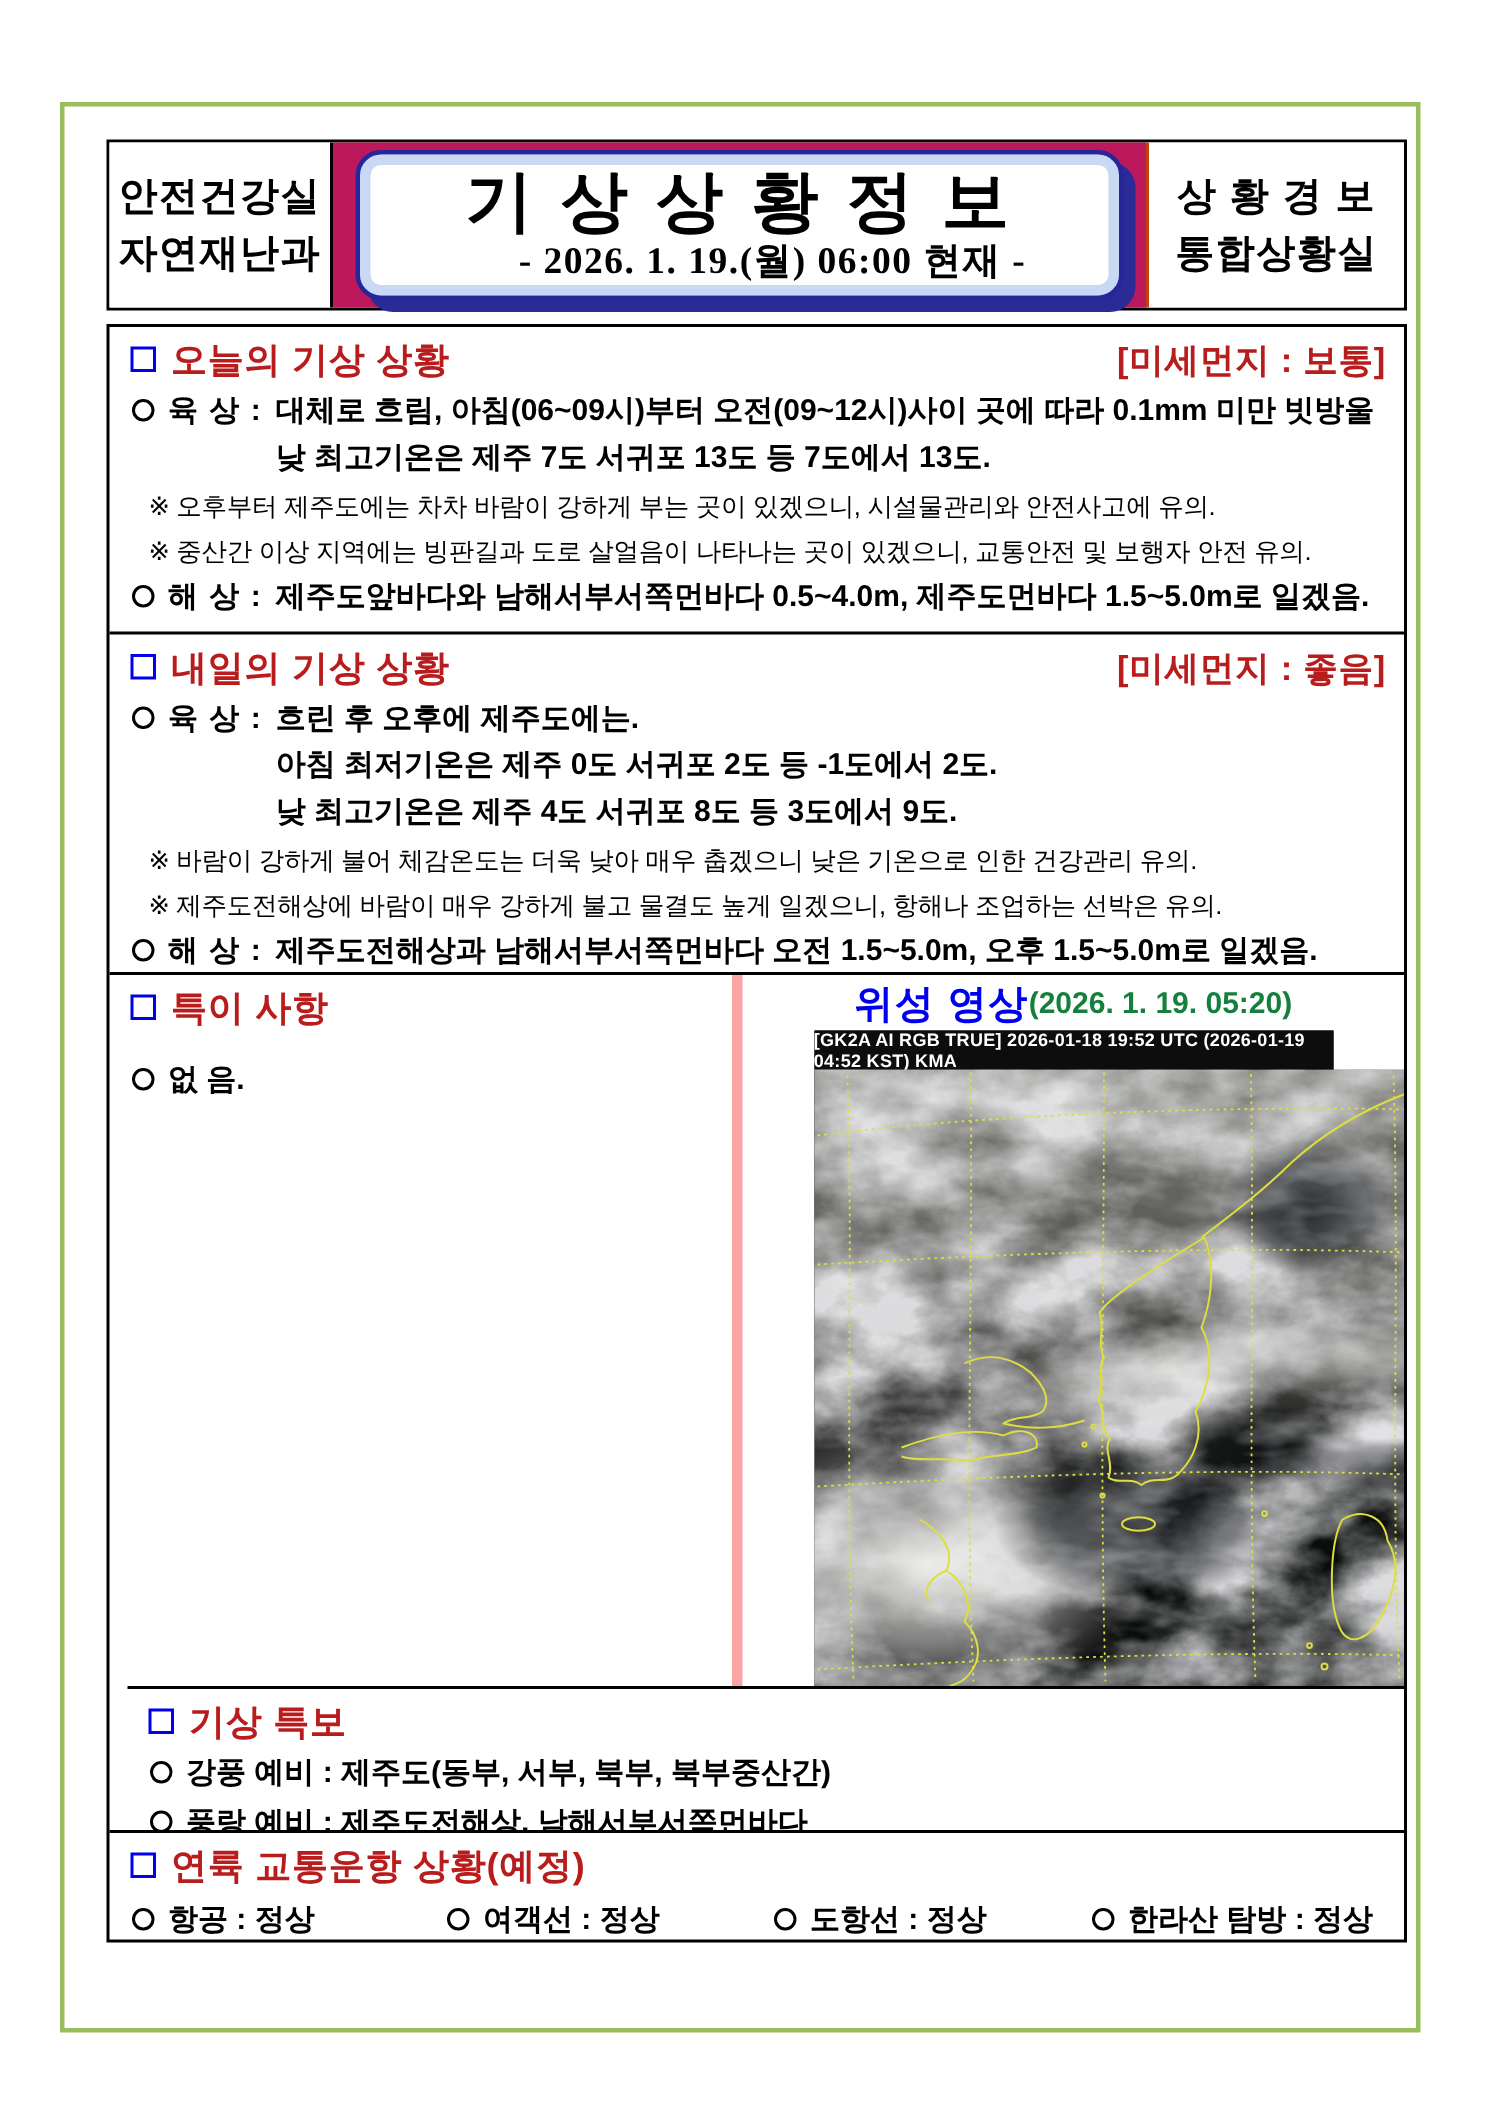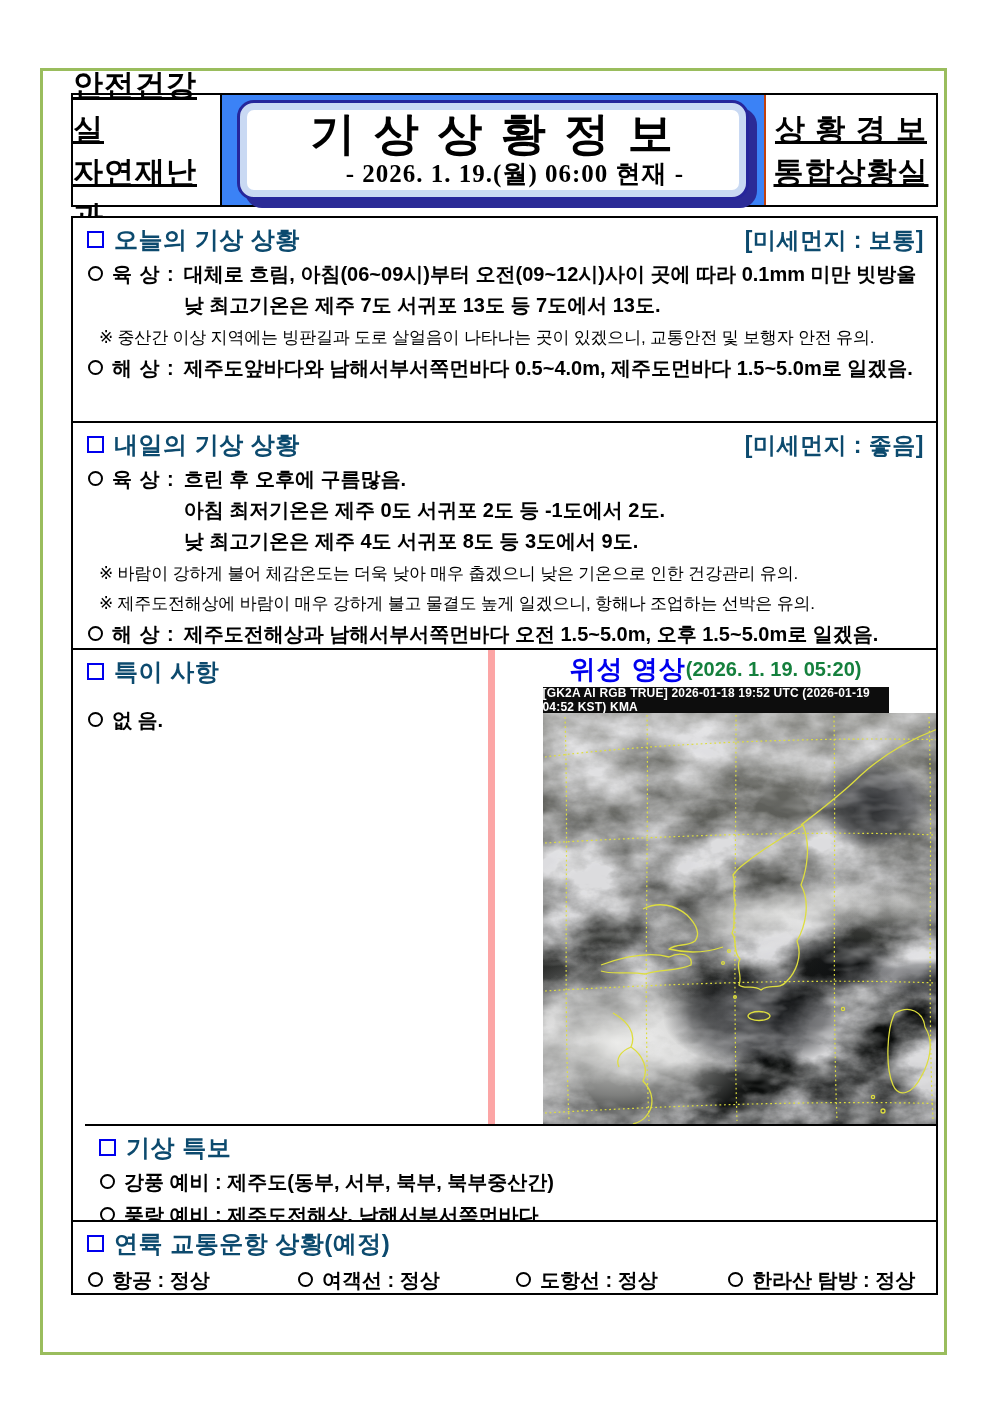--- a/index.html
+++ b/index.html
@@ -12,24 +12,24 @@
   .green-frame {
     position:absolute; left:40px; top:68px; width:907px; height:1287px;
     border:3px solid #9ABD5D; background:#fff;
   }
   
   .header-table {
     position:absolute; left:71px; top:93px; width:867px; height:114px;
     border:2px solid #000; display:flex;
   }
   .h-cell { display:flex; flex-direction:column; justify-content:center; align-items:center;
-    font-weight:700; font-size:30px; line-height:1.45; letter-spacing:1px;text-decoration:underline; }
+    font-weight:700; font-size:26px; line-height:1.45; letter-spacing:1px; }
   .h-left  { width:149px; border-right:2px solid #000; background:#fff; }
   .h-right { width:172px; border-left:2px solid #c2410c; background:#fff; }
-  .h-center{ flex:1; background:#3b82f6; display:flex; align-items:center; justify-content:center; }
+  .h-center{ flex:1; background:#be185d; display:flex; align-items:center; justify-content:center; }
   .title-box {
     width:512px; background:#fff; border:3px solid #26269B; border-radius:17px;
     box-shadow: inset 0 0 0 7px #C9D9F3, 8px 8px 0 0 #2B2B97;
     text-align:center; padding:3px 0 7px 0;
   }
   .title-main { font-size:45px; font-weight:900; letter-spacing:3px; line-height:1.05;
     padding-top:4px; }
   .title-sub  { font-family:"Liberation Serif","DejaVu Serif",serif; font-weight:700;
     font-size:25px; letter-spacing:1px;margin-left:44px; }
   
@@ -38,21 +38,21 @@
     border:2px solid #000; background:#fff;
   }
   .sec { padding:5px 8px 0 10px; overflow:hidden; }
   .sec + .sec { border-top:2px solid #000; }
   .sec-today    { height:203px; }
   .sec-tomorrow { height:227px; }
   .sec-split    { height:476px; padding:0; display:flex; }
   .sec-warn     { height:96px;margin-left:12px; }
   .sec-transport{ height:73px; }
   .sec-head { display:flex; align-items:center; height:34px;
-    color:#0c4a6e; font-size:24px; font-weight:800; letter-spacing:0.5px; }
+    color:#b91c1c; font-size:24px; font-weight:800; letter-spacing:0.5px; }
   .checkbox-icon { width:17px; height:17px; border:2px solid #0000EE;
     margin:0 10px 2px 4px; flex:none; background:#fff; }
   .dust { margin-left:auto; font-size:23px; padding-right:4px; }
   .row { display:flex; align-items:flex-start; font-size:20px; font-weight:700;
     line-height:31px; margin-top:2px; }
   .circle-icon { width:15px; height:15px; border:2.4px solid #000; border-radius:50%;
     margin:7px 9px 0 5px; flex:none; background:#fff; }
   .row .lbl { white-space:nowrap; margin-right:9px; letter-spacing:1px; }
   .row .txt { flex:1; }
   .note { font-size:17px; font-weight:400; line-height:27px; margin:3px 0 0 16px;
@@ -108,39 +108,40 @@
       <span class="dust">[미세먼지 : 보통]</span>
     </div>
     <div class="row">
       <span class="circle-icon"></span>
       <span class="lbl">육 상 :</span>
       <div class="txt">
         <div>대체로 흐림, 아침(06~09시)부터 오전(09~12시)사이 곳에 따라 0.1mm 미만 빗방울</div>
         <div>낮 최고기온은 제주 7도 서귀포 13도 등 7도에서 13도.</div>
       </div>
     </div>
+    <div class="note">※ 오후부터 제주도에는 차차 바람이 강하게 부는 곳이 있겠으니, 시설물관리와 안전사고에 유의.</div>
     <div class="note">※ 중산간 이상 지역에는 빙판길과 도로 살얼음이 나타나는 곳이 있겠으니, 교통안전 및 보행자 안전 유의.</div>
     <div class="row">
       <span class="circle-icon"></span>
       <span class="lbl">해 상 :</span>
       <div class="txt">제주도앞바다와 남해서부서쪽먼바다 0.5~4.0m, 제주도먼바다 1.5~5.0m로 일겠음.</div>
     </div>
   </div>
 
   <div class="sec sec-tomorrow">
     <div class="sec-head">
       <span class="checkbox-icon"></span>
       <span>내일의 기상 상황</span>
       <span class="dust">[미세먼지 : 좋음]</span>
     </div>
     <div class="row">
       <span class="circle-icon"></span>
       <span class="lbl">육 상 :</span>
       <div class="txt">
-        <div>흐린 후 오후에 구름많음.</div>
+        <div>흐린 후 오후에 제주도에는.</div>
         <div>아침 최저기온은 제주 0도 서귀포 2도 등 -1도에서 2도.</div>
         <div>낮 최고기온은 제주 4도 서귀포 8도 등 3도에서 9도.</div>
       </div>
     </div>
     <div class="note">※ 바람이 강하게 불어 체감온도는 더욱 낮아 매우 춥겠으니 낮은 기온으로 인한 건강관리 유의.</div>
     <div class="note">※ 제주도전해상에 바람이 매우 강하게 불고 물결도 높게 일겠으니, 항해나 조업하는 선박은 유의.</div>
     <div class="row">
       <span class="circle-icon"></span>
       <span class="lbl">해 상 :</span>
       <div class="txt">제주도전해상과 남해서부서쪽먼바다 오전 1.5~5.0m, 오후 1.5~5.0m로 일겠음.</div>

